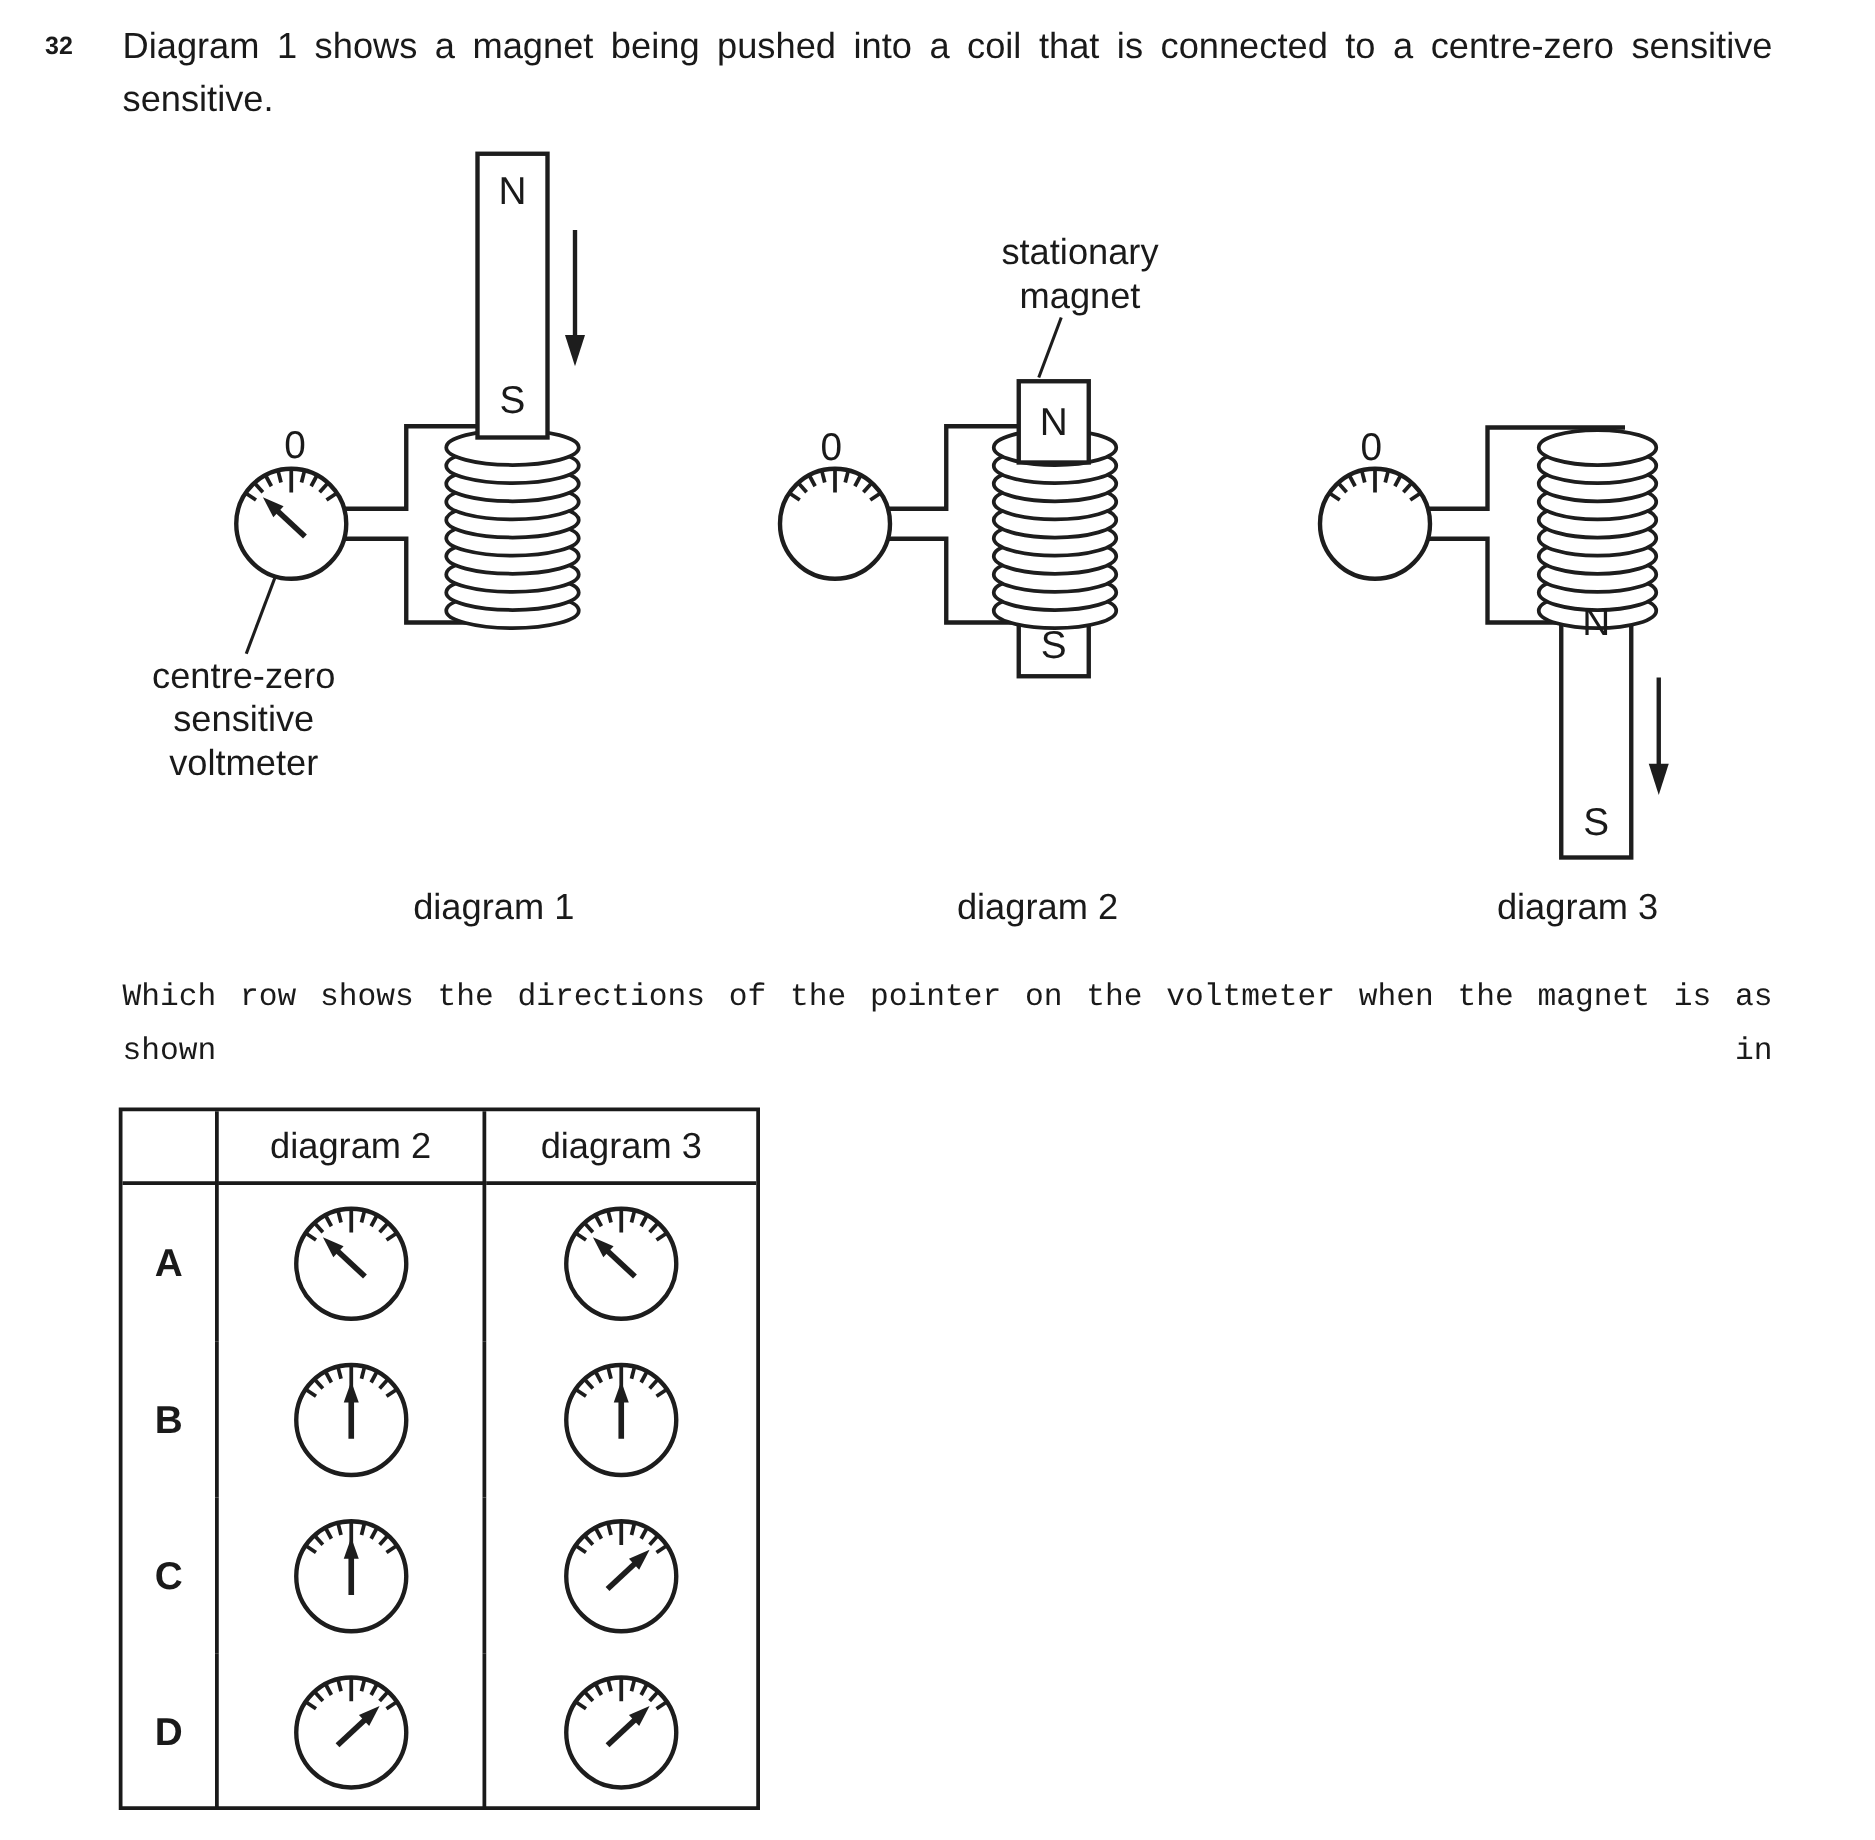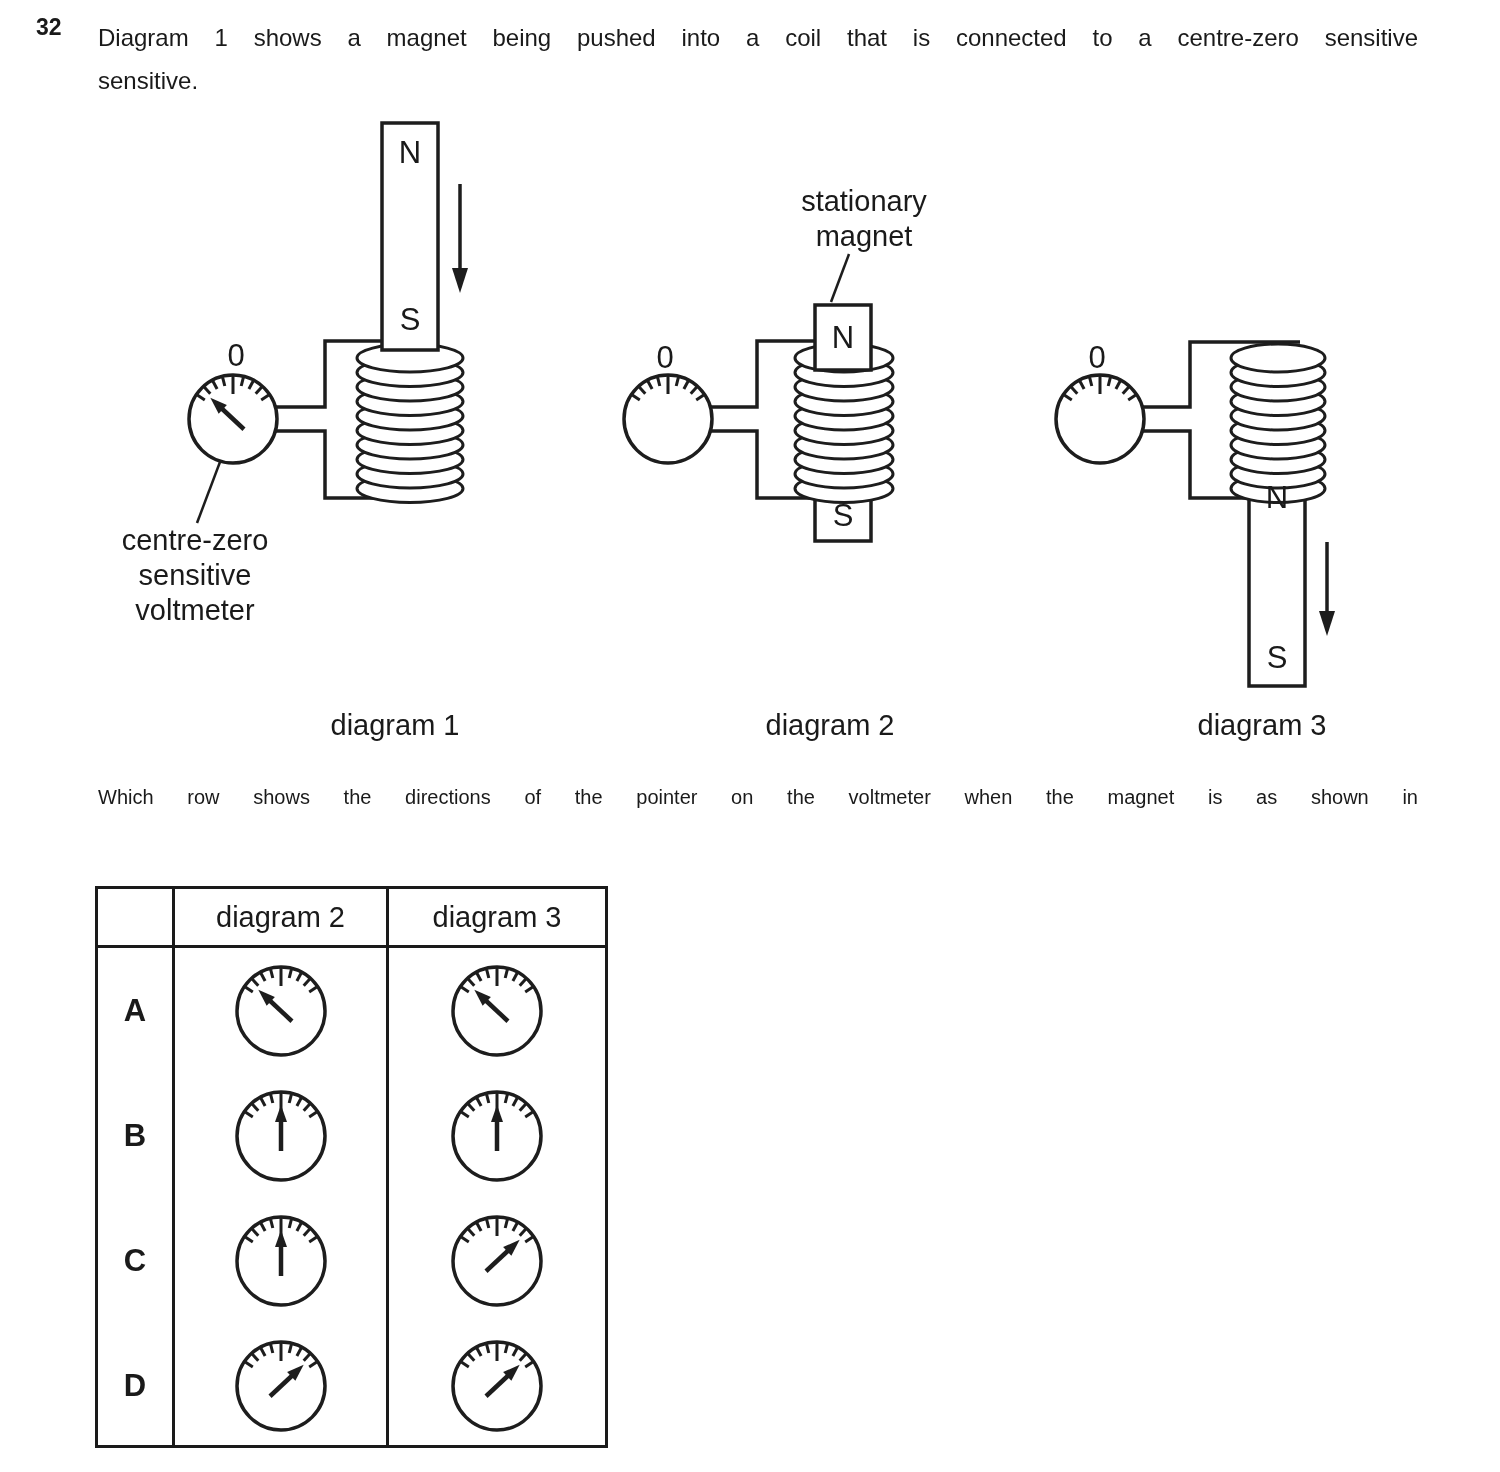--- a/index.html
+++ b/index.html
@@ -1,20 +1,20 @@
 <!DOCTYPE html>
 <html><head>
 <meta charset="utf-8">
 <style>
   html,body{margin:0;padding:0;background:#ffffff;}
   body{width:1500px;height:1472px;position:relative;font-family:"Liberation Sans",sans-serif;color:#1a1a1a;}
   .abs{position:absolute;}
-  .qnum{left:36px;top:6px;font-size:23px;font-weight:bold;line-height:43px;}
-  .intro{left:98px;top:16px;width:1320px;font-size:24px;line-height:43px;}
-  .prompt{left:98px;top:776px;width:1320px;font-size:20px;line-height:43px;}
+  .qnum{left:36px;top:16px;font-size:20px;font-weight:bold;line-height:43px;}
+  .intro{left:98px;top:16px;width:1320px;font-size:29px;line-height:43px;}
+  .prompt{left:98px;top:776px;width:1320px;font-size:25px;line-height:43px;font-family:Liberation Mono, monospace;}
   .jline{text-align:justify;text-align-last:justify;white-space:normal;}
   svg.scene{left:0;top:0;width:1500px;height:780px;}
   svg .wire{stroke:#1d1d1d;stroke-width:3.5;fill:none;stroke-linejoin:miter;}
   svg .loop{stroke:#1d1d1d;stroke-width:3;fill:#ffffff;}
   svg .magnet{stroke:#1d1d1d;stroke-width:3.5;fill:#ffffff;}
   svg .leader{stroke:#1d1d1d;stroke-width:2.5;fill:none;}
   svg .ah{fill:#1d1d1d;stroke:none;}
   svg text{font-family:"Liberation Sans",sans-serif;fill:#1a1a1a;stroke:none;}
   .pole{font-size:31px;}
   .zero{font-size:31px;}

